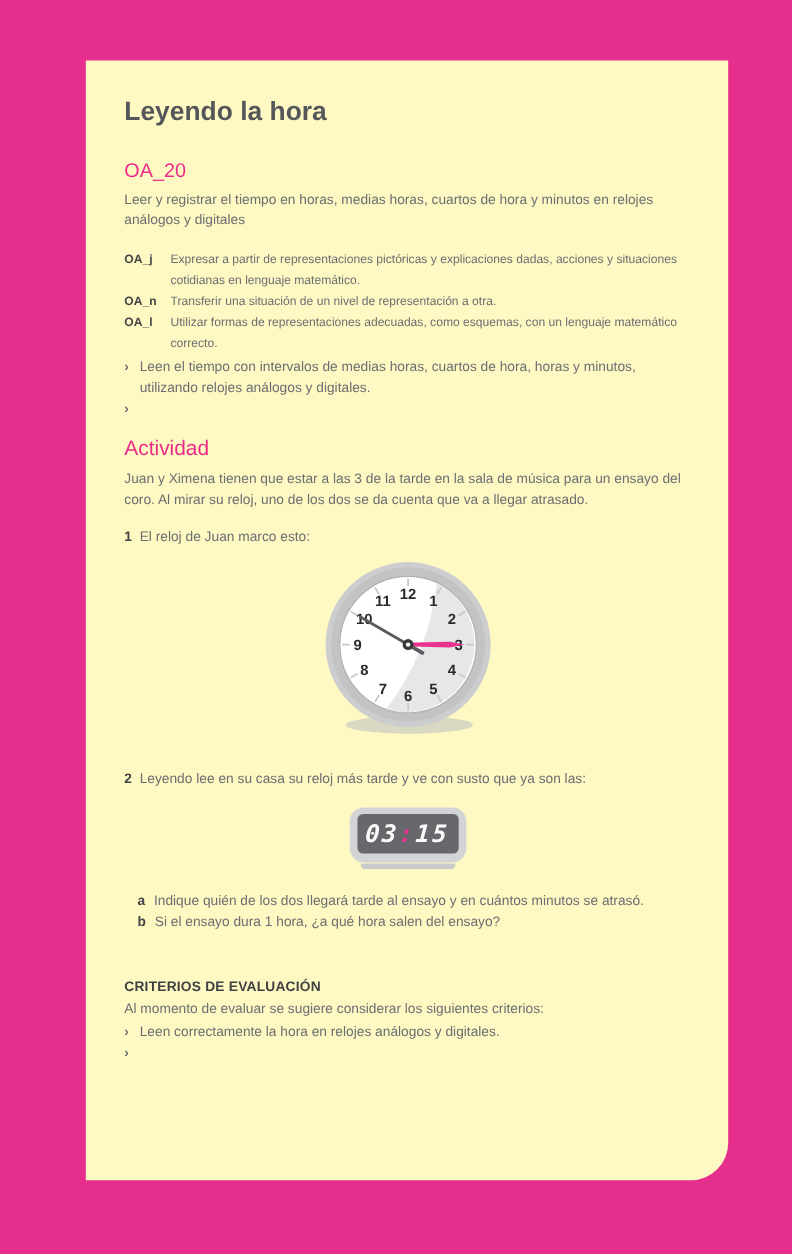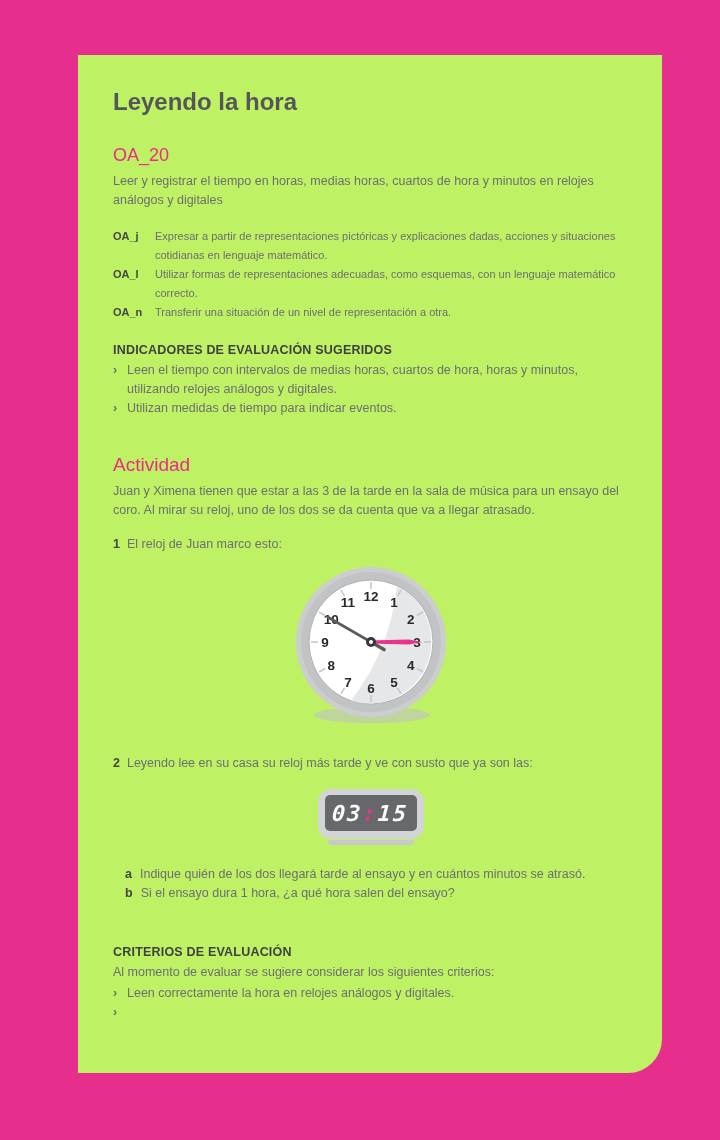--- a/index.html
+++ b/index.html
@@ -1,18 +1,18 @@
 <!DOCTYPE html>
 <html><head>
 <meta charset="utf-8">
 <style>
   html,body{margin:0;padding:0;}
   body{font-family:"Liberation Sans",sans-serif;}
   .page{position:relative;width:720px;height:1140px;background:#E62E8C;overflow:hidden;}
-  .card{position:absolute;left:78px;top:55px;width:584px;height:1018px;background:#bef264;
+  .card{position:absolute;left:78px;top:55px;width:584px;height:1018px;background:#fef9c3;
         border-bottom-right-radius:34px;box-sizing:border-box;padding:33px 34px 0 35px;}
   .title{font-size:24px;line-height:28px;font-weight:bold;color:#55565A;margin:0;}
   .pink-heading{font-size:18px;line-height:22px;font-weight:normal;color:#EC2A87;margin:28px 0 0 0;}
   .pink-heading.activity{font-size:19px;margin-top:36px;}
   .body-text{font-size:12.5px;line-height:19px;color:#6D6E71;margin:6px 0 0 0;}
   .objectives{margin-top:17px;}
   .objective-row{display:flex;font-size:11px;line-height:19px;color:#6D6E71;}
   .objective-code{flex:0 0 42px;font-weight:bold;color:#454548;}
   .objective-text{flex:1;}
   .section-heading{font-size:12.5px;line-height:18px;font-weight:bold;color:#3F4042;
@@ -51,39 +51,37 @@
       <h2 class="pink-heading">OA_20</h2>
       <p class="body-text">Leer y registrar el tiempo en horas, medias horas, cuartos de hora y minutos en relojes análogos y digitales</p>
     </div>
 
     <div class="objectives">
       <div class="objective-row">
         <span class="objective-code">OA_j</span>
         <span class="objective-text">Expresar a partir de representaciones pictóricas y explicaciones dadas, acciones y situaciones cotidianas en lenguaje matemático.</span>
       </div>
       <div class="objective-row">
+        <span class="objective-code">OA_n</span>
+        <span class="objective-text">Transferir una situación de un nivel de representación a otra.</span>
+      </div>
+      <div class="objective-row">
         <span class="objective-code">OA_l</span>
         <span class="objective-text">Utilizar formas de representaciones adecuadas, como esquemas, con un lenguaje matemático correcto.</span>
-      </div>
-      <div class="objective-row">
-        <span class="objective-code">OA_n</span>
-        <span class="objective-text">Transferir una situación de un nivel de representación a otra.</span>
       </div>
     </div>
 
     <div>
-      <h3 class="section-heading">INDICADORES DE EVALUACIÓN SUGERIDOS</h3>
       <ul class="bullet-list">
         <li class="bullet-item">
           <span class="bullet-marker">›</span>
           <span>Leen el tiempo con intervalos de medias horas, cuartos de hora, horas y minutos, utilizando relojes análogos y digitales.</span>
         </li>
         <li class="bullet-item">
           <span class="bullet-marker">›</span>
-          <span>Utilizan medidas de tiempo para indicar eventos.</span>
         </li>
       </ul>
     </div>
 
     <div>
       <h2 class="pink-heading activity">Actividad</h2>
       <p class="body-text">Juan y Ximena tienen que estar a las 3 de la tarde en la sala de música para un ensayo del coro. Al mirar su reloj, uno de los dos se da cuenta que va a llegar atrasado.</p>
 
       <div class="step">
         <span class="step-number">1</span>

